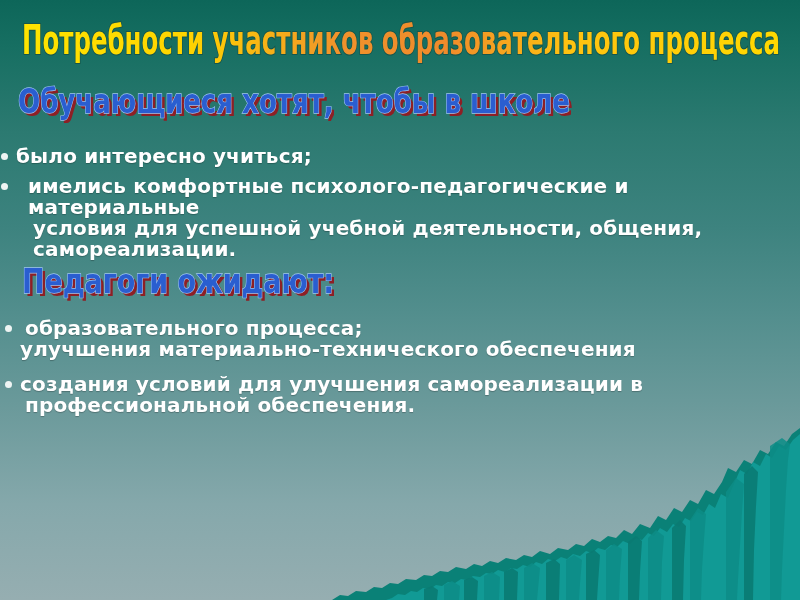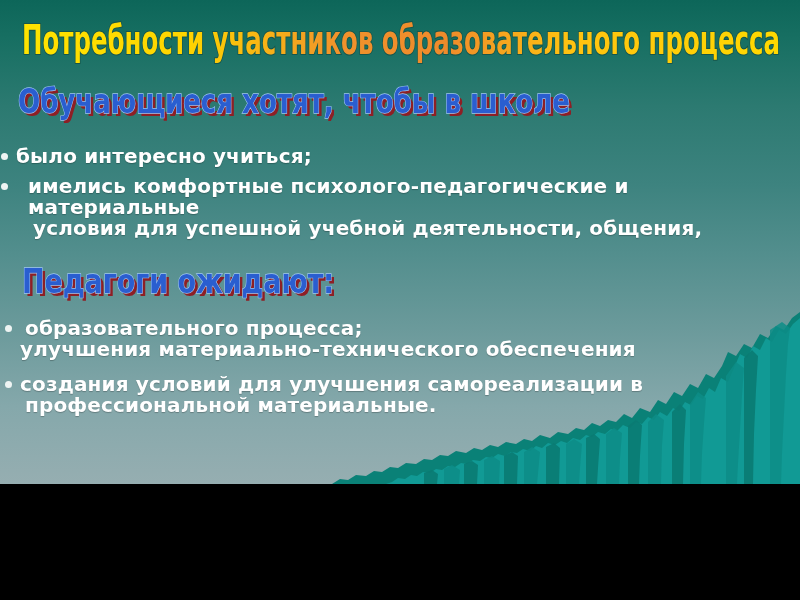--- a/index.html
+++ b/index.html
@@ -4,21 +4,21 @@
 <style>
   html, body {
     margin: 0;
     padding: 0;
     background: #000;
   }
 
   #slide {
     position: relative;
     width: 800px;
-    height: 484px;
+    height: 600px;
     overflow: hidden;
     font-family: "DejaVu Sans", "Liberation Sans", sans-serif;
     
     background: linear-gradient(to bottom,
         #0d6659 0%,
         #176f62 8%,
         #2c7a71 22%,
         #3d837f 38%,
         #528e8d 52%,
         #6b9a9b 68%,
@@ -177,36 +177,37 @@
 
   <div class="bullet-block" id="students-bullets">
     <div class="bullet-row b1">
       <span class="dot"></span>
       <span class="ln">было интересно учиться;</span>
     </div>
     <div class="bullet-row b2">
       <span class="dot"></span>
       <span class="ln">имелись комфортные психолого-педагогические и материальные</span>
       <span class="ln indent">условия для успешной учебной деятельности, общения,</span>
+      <span class="ln indent">самореализации.</span>
     </div>
   </div>
 
   <div class="wordart" id="head-teachers">
     <svg viewBox="0 0 340 44" width="340" height="44" aria-hidden="true">
       <text x="3" y="36" font-family="'DejaVu Sans','Liberation Sans',sans-serif" font-size="33" font-weight="bold" textLength="312" lengthAdjust="spacingAndGlyphs" fill="#8e1f25">Педагоги ожидают:</text>
       <text x="0" y="33" font-family="'DejaVu Sans','Liberation Sans',sans-serif" font-size="33" font-weight="bold" textLength="312" lengthAdjust="spacingAndGlyphs" fill="#2a5ed0" stroke="#9fc6f2" stroke-width="1.3" paint-order="stroke fill">Педагоги ожидают:</text>
     </svg>
   </div>
 
   <div class="bullet-block" id="teachers-bullets">
     <div class="bullet-row b1">
       <span class="dot"></span>
       <span class="ln indent">образовательного процесса;</span>
       <span class="ln">улучшения материально-технического обеспечения</span>
     </div>
     <div class="bullet-row b2">
       <span class="dot"></span>
       <span class="ln">создания условий для улучшения самореализации в</span>
-      <span class="ln indent">профессиональной материальные.</span>
+      <span class="ln indent">профессиональной обеспечения.</span>
     </div>
   </div>
 
 </div>
 
 </body></html>

